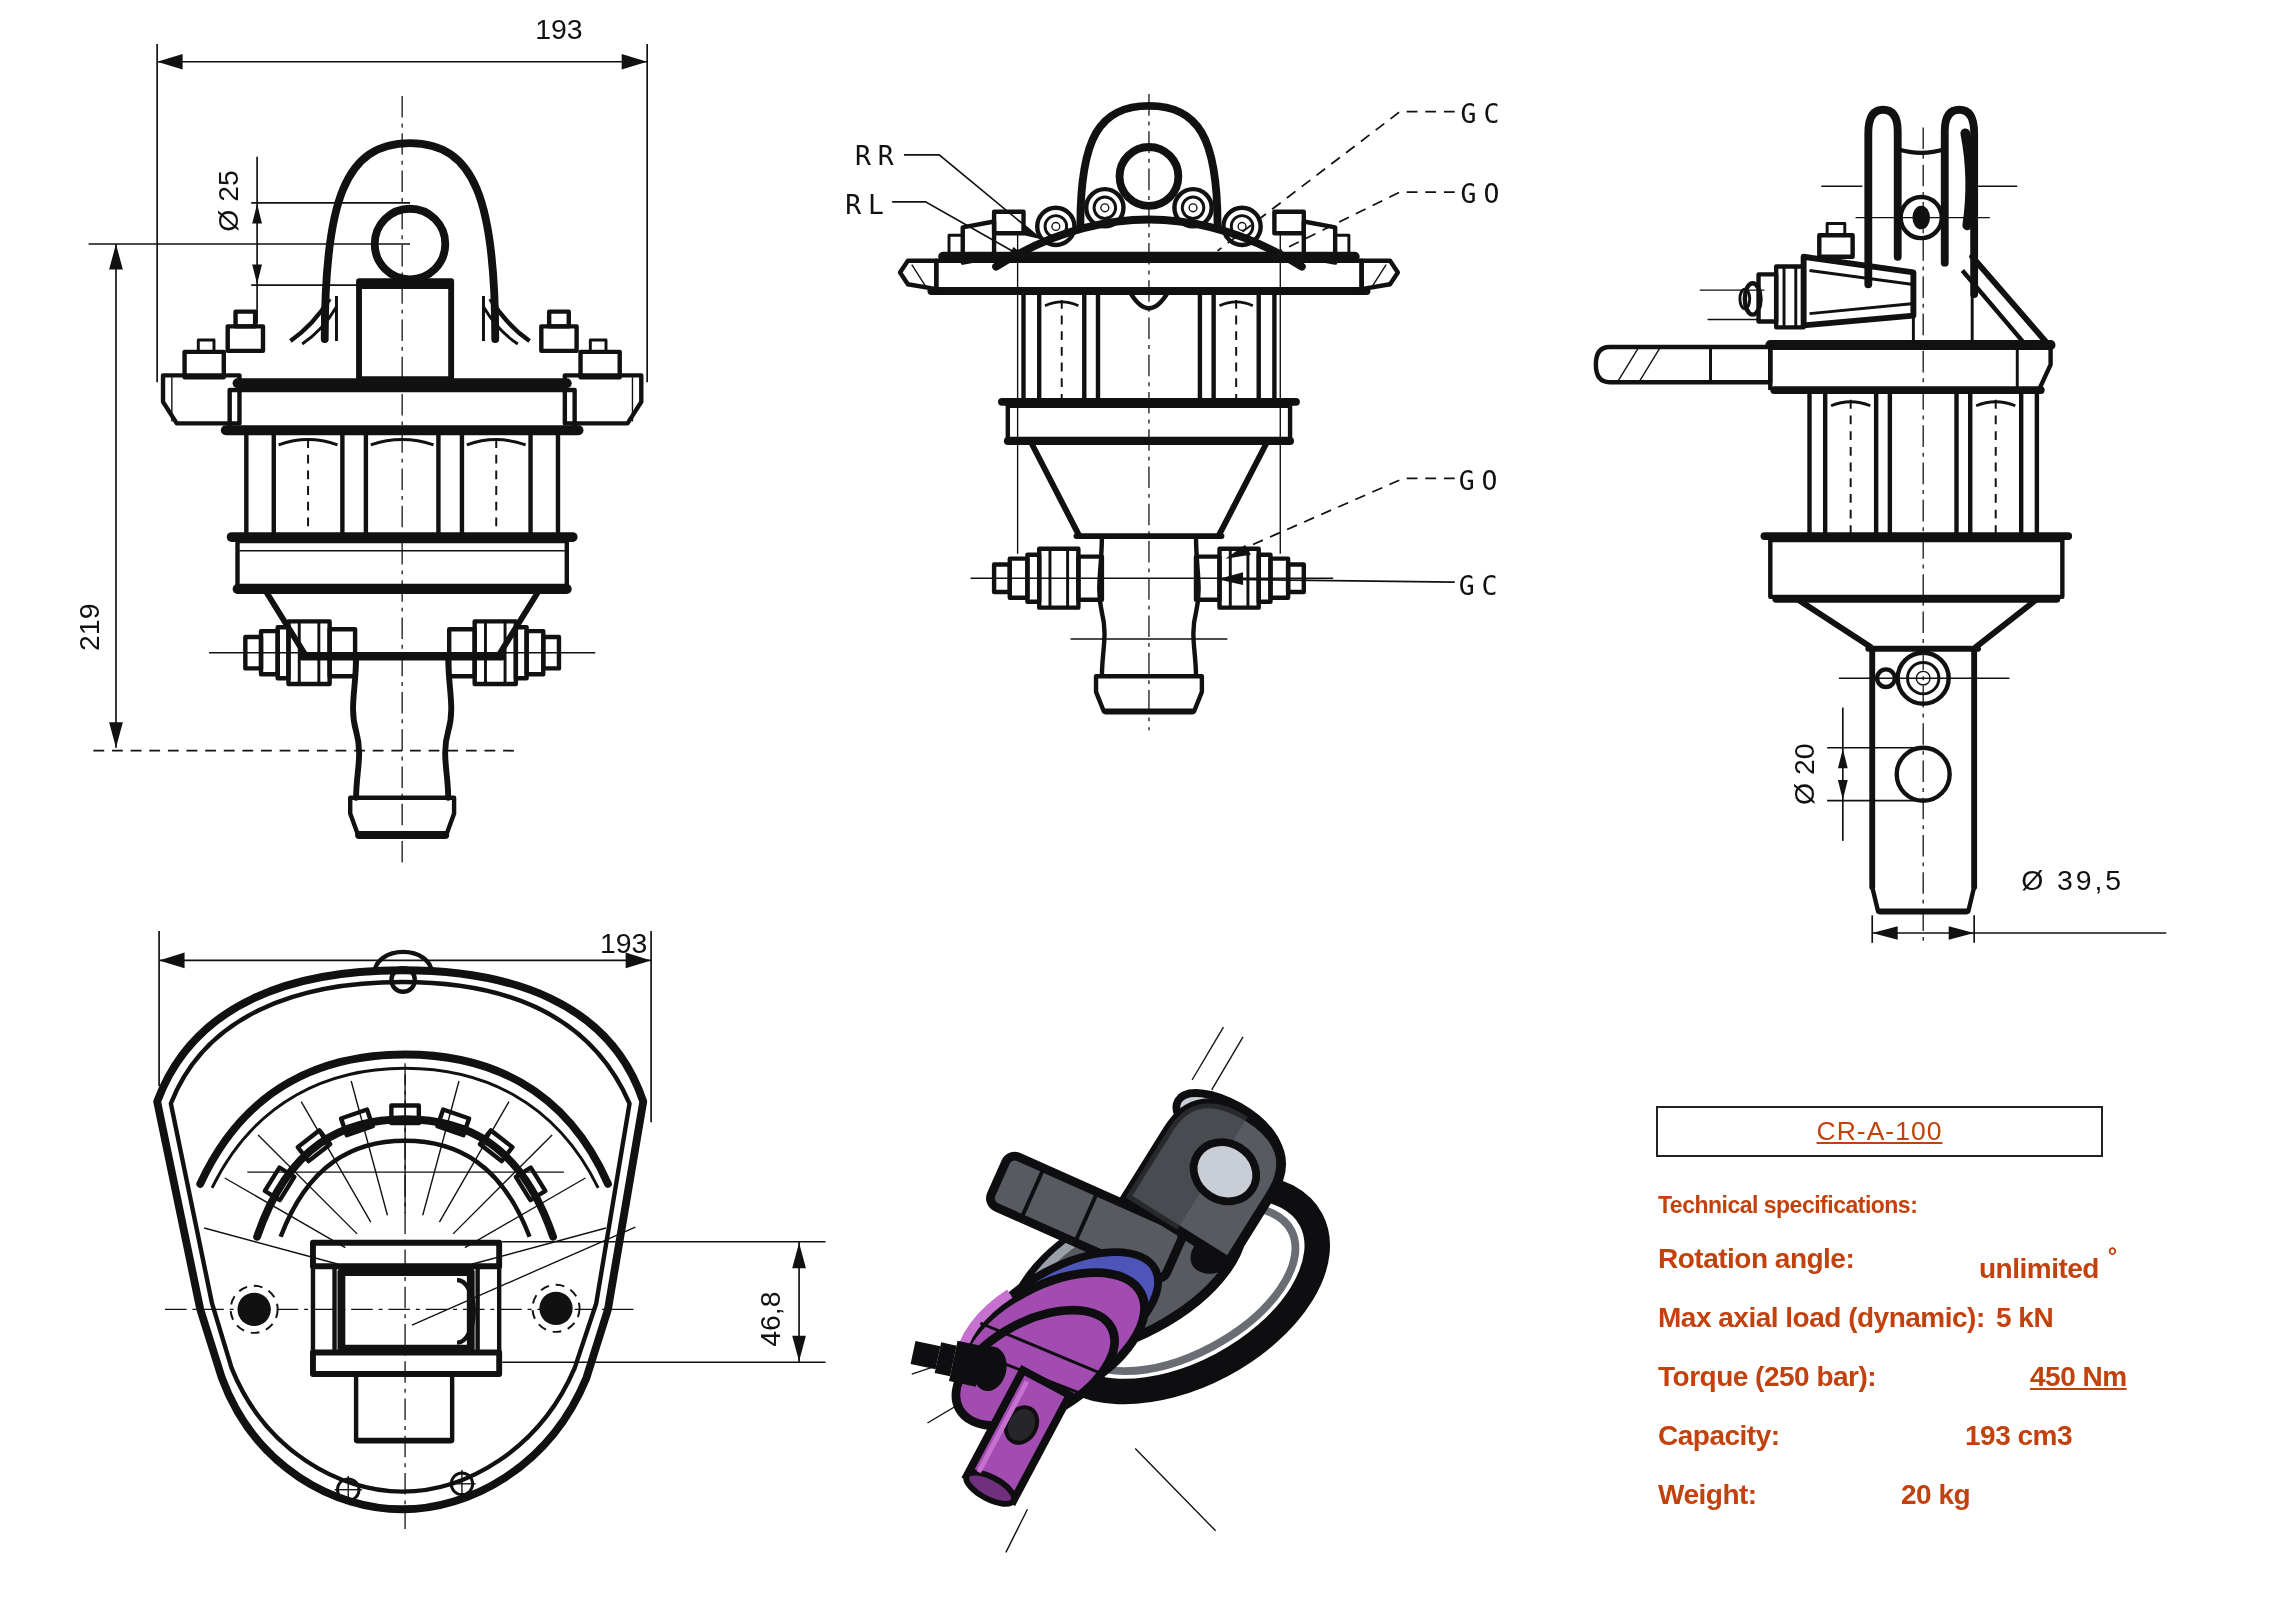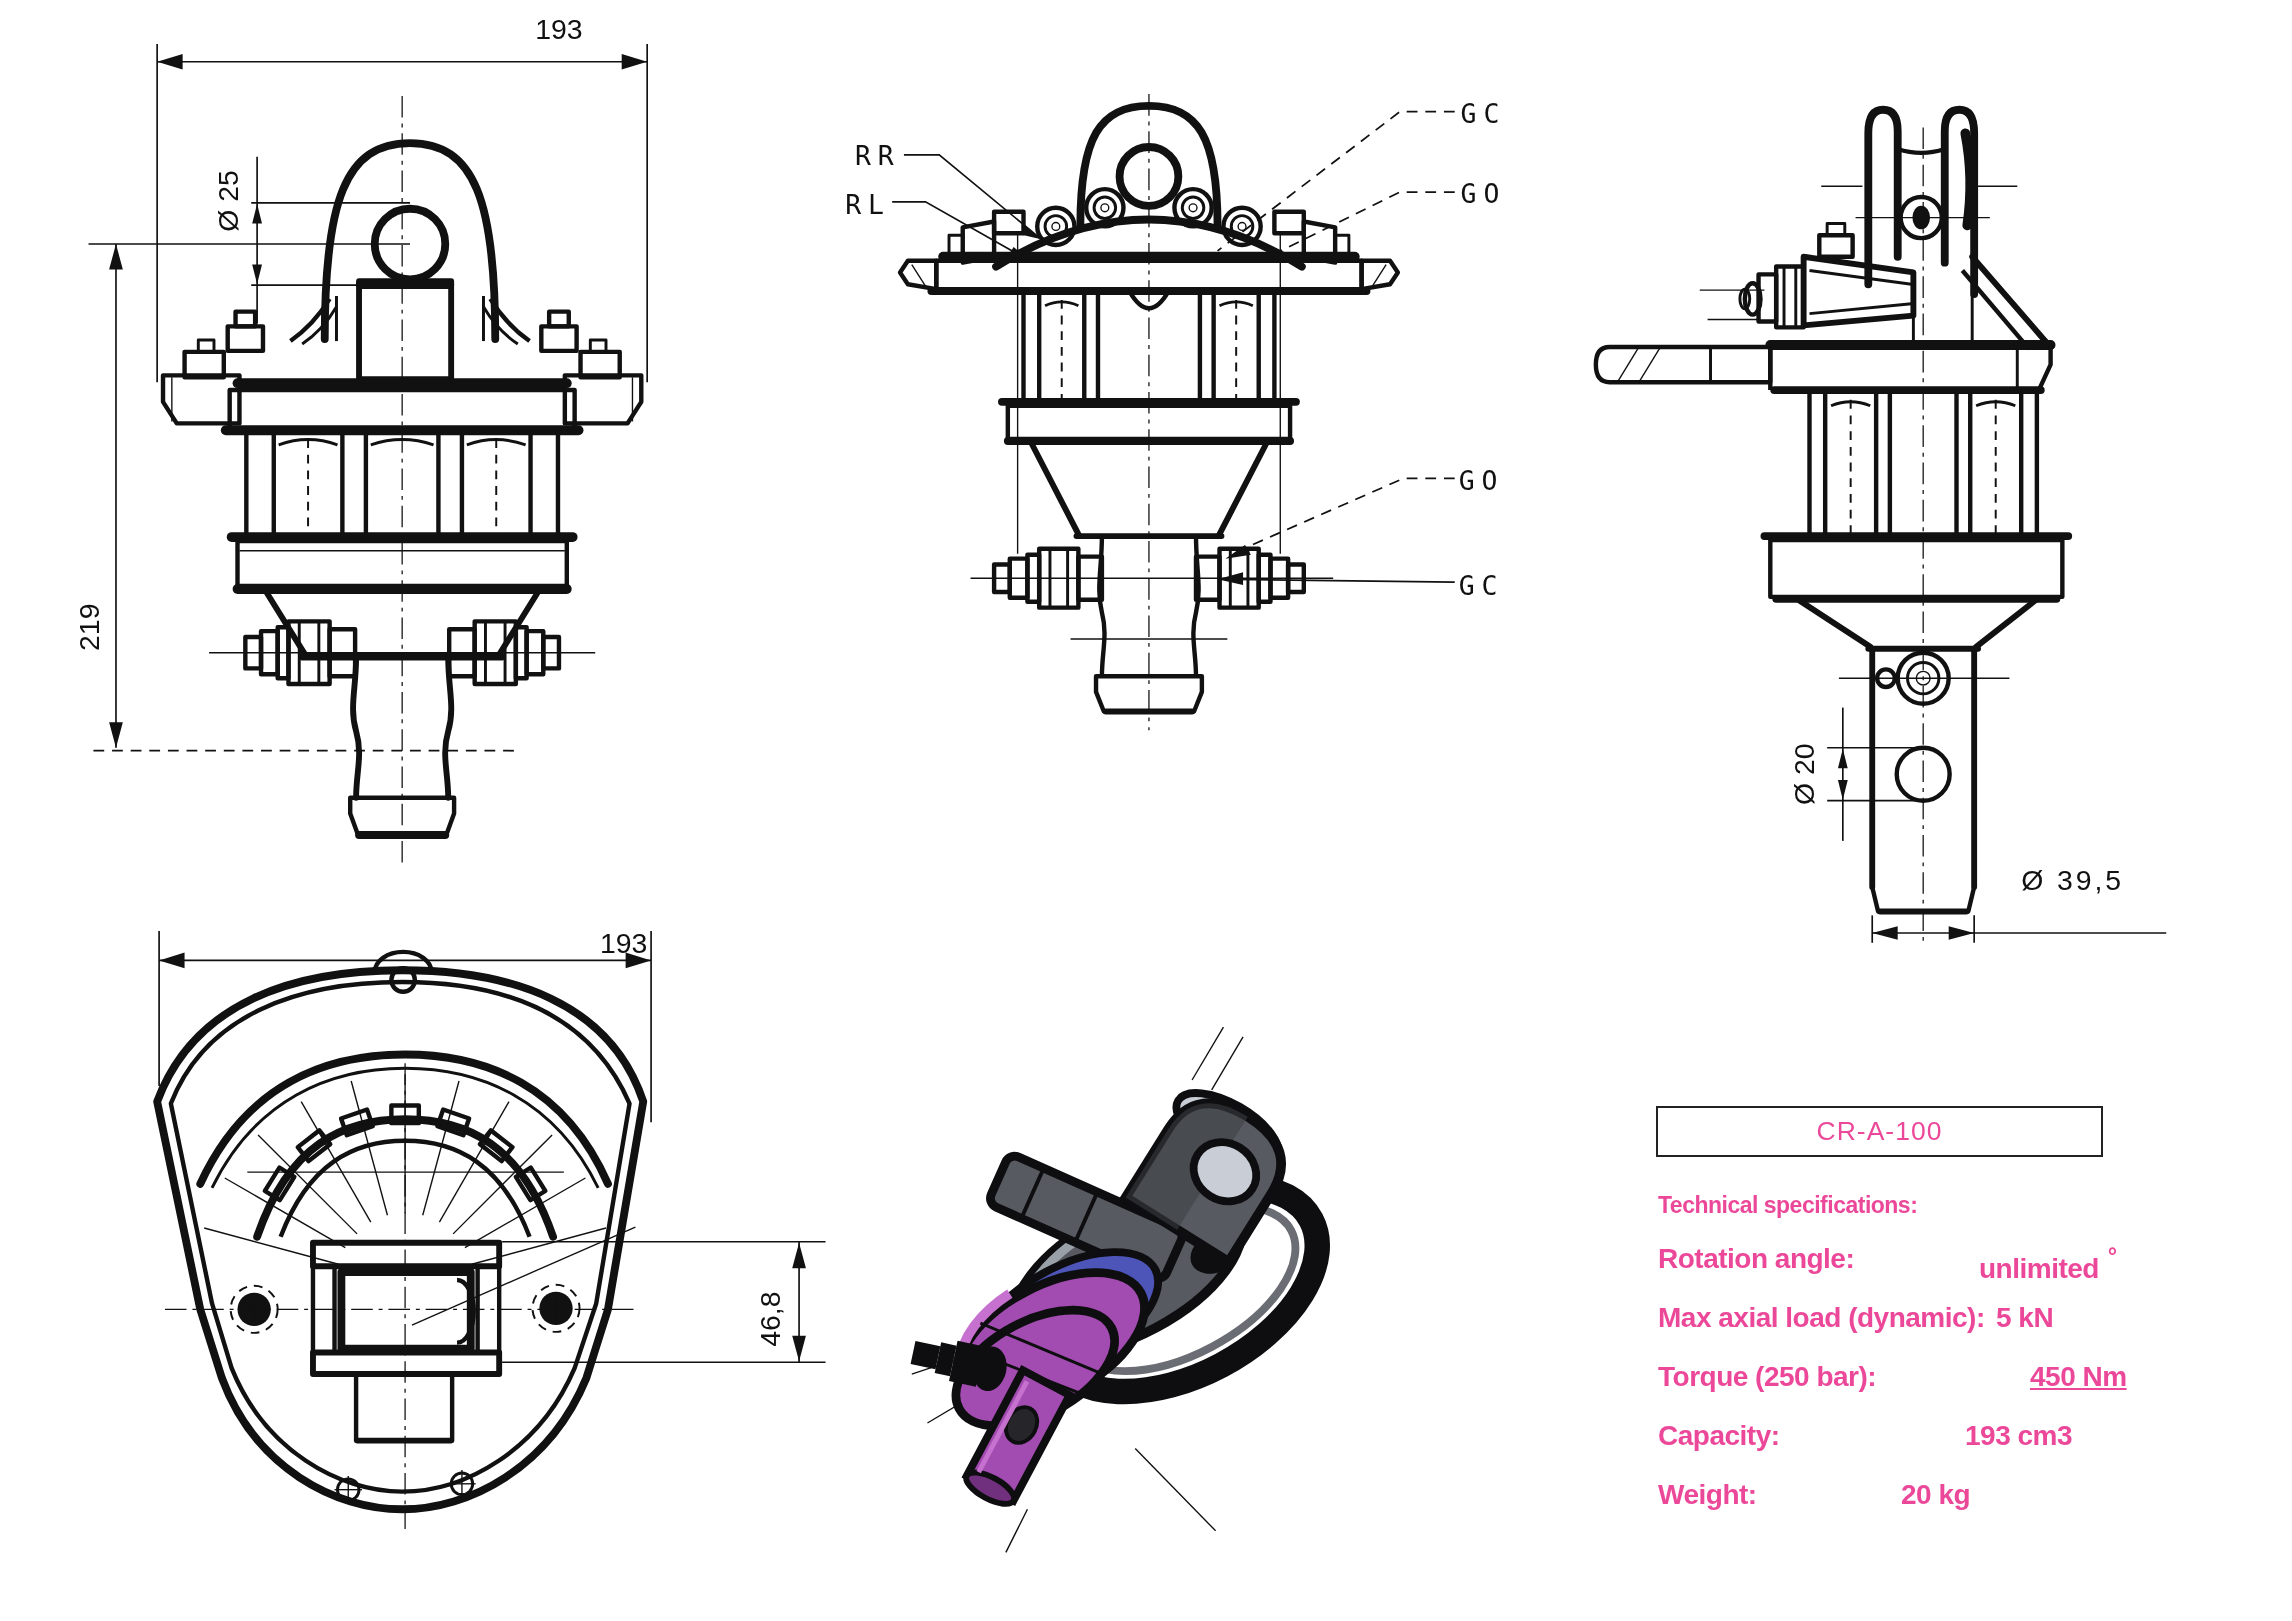--- a/index.html
+++ b/index.html
@@ -1,36 +1,36 @@
 <!DOCTYPE html>
 <html><head>
 <meta charset="utf-8">
 <style>
   html,body{margin:0;padding:0;background:#fff;}
   #stage{position:relative;width:2293px;height:1621px;background:#ffffff;overflow:hidden;
-         font-family:"Liberation Sans",sans-serif;color:#ec4899;}
+         font-family:"Liberation Sans",sans-serif;color:#c2410c;}
   svg{position:absolute;left:0;top:0;}
   svg *{vector-effect:none;}
   .o  {fill:none;stroke:#111;stroke-width:8;stroke-linecap:round;stroke-linejoin:round;}
   .o2 {fill:none;stroke:#111;stroke-width:6;stroke-linecap:round;stroke-linejoin:round;}
   .m  {fill:none;stroke:#111;stroke-width:4.5;stroke-linejoin:round;}
   .m2 {fill:none;stroke:#111;stroke-width:3;stroke-linejoin:round;}
   .t  {fill:none;stroke:#111;stroke-width:1.4;}
   .dim{fill:none;stroke:#111;stroke-width:1.7;}
   .thk{fill:none;stroke:#111;stroke-width:10;stroke-linecap:round;}
   .cl {fill:none;stroke:#111;stroke-width:1.3;stroke-dasharray:22 6 4 6;}
   .dsh{fill:none;stroke:#111;stroke-width:1.8;stroke-dasharray:11 8;}
   .rdsh{fill:none;stroke:#111;stroke-width:2;stroke-dasharray:9 7;}
   .ct {font-family:"Liberation Sans",sans-serif;font-size:29px;fill:#111;}
   .lbl{font-family:"DejaVu Sans Mono",monospace;font-size:27px;fill:#111;letter-spacing:7px;}
   .ah {fill:#111;stroke:none;}
   
   #modelbox{position:absolute;left:1656px;top:1106px;width:443px;height:47px;
             border:2.5px solid #222;display:flex;align-items:center;justify-content:center;
-            font-size:26.5px;letter-spacing:1px;}
+            font-size:26.5px;letter-spacing:1px;text-decoration:underline;}
   
   #specs{position:absolute;left:1658px;top:1192px;width:588px;font-weight:700;}
   #specs .sp-title{font-size:23px;margin-bottom:23.5px;letter-spacing:-0.5px;}
   #specs .sp-row{position:relative;height:59px;font-size:28px;letter-spacing:-0.5px;}
   #specs .sp-row .v{position:absolute;top:0;}
   #specs .sp-row:nth-of-type(2) .v{left:289px;margin-left:32px;}
   #specs .sp-row:nth-of-type(3) .v{left:338px;}
   #specs .sp-row:nth-of-type(4) .v{left:372px;text-decoration:underline;}
   #specs .sp-row:nth-of-type(5) .v{left:307px;}
   #specs .sp-row:nth-of-type(6) .v{left:243px;}

